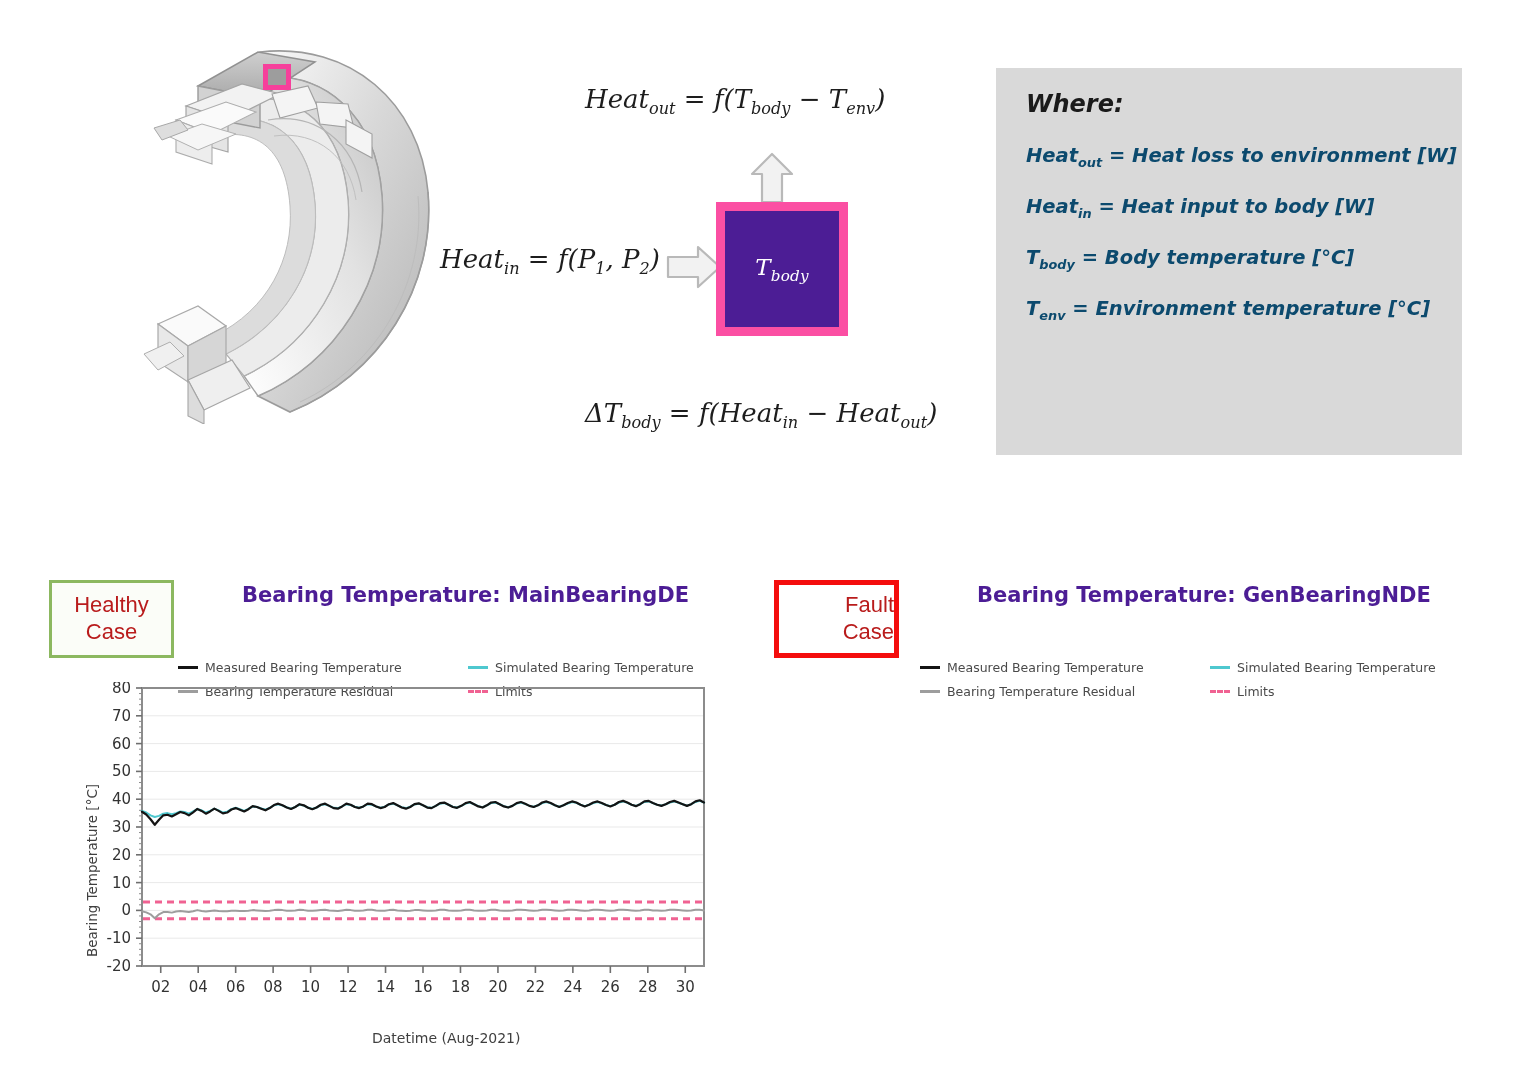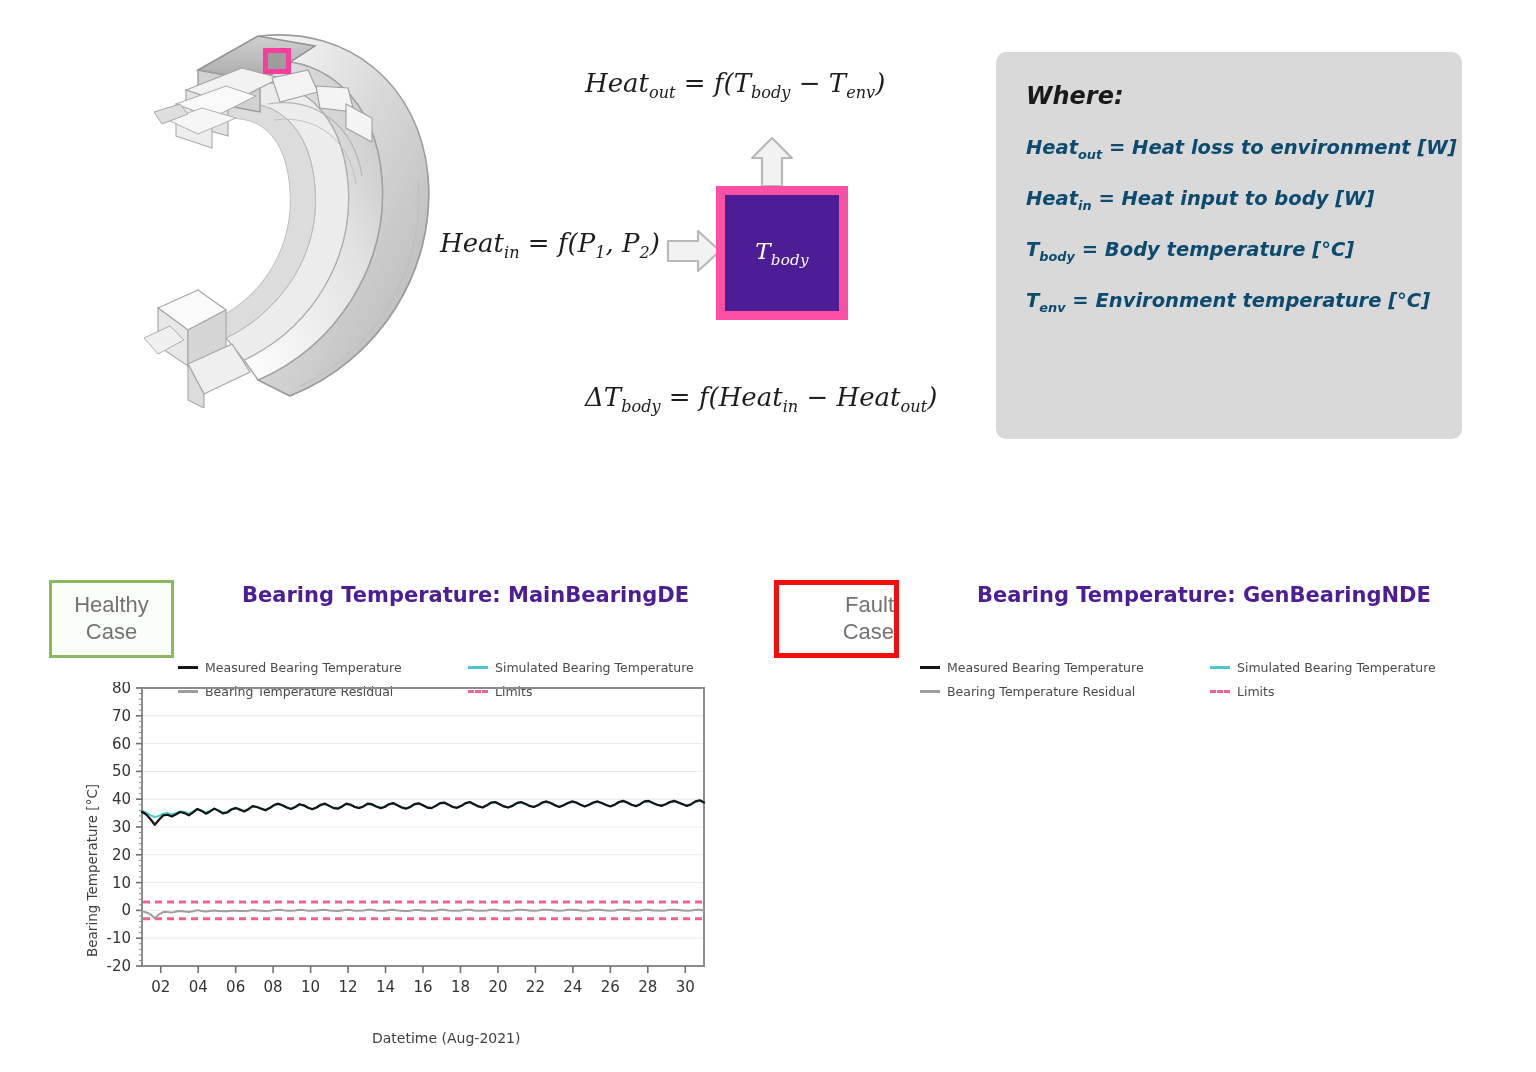--- a/index.html
+++ b/index.html
@@ -9,21 +9,21 @@
     background: #ffffff;
   }
   body {
     width: 1536px; height: 1072px;
     position: relative;
     font-family: "Liberation Sans", sans-serif;
     overflow: hidden;
   }
 
   
-  #top-section { position: absolute; left: 0; top: 0; width: 1400px; height: 470px; text-decoration: underline; }
+  #top-section { position: absolute; left: 0; top: 16px; width: 1400px; height: 470px; text-decoration: underline; }
 
   
   #bearing-figure {
     position: absolute; left: 140px; top: 8px; width: 330px; height: 400px;
   }
   #bearing-svg { width: 330px; height: 400px; display: block; }
 
   #bearing-highlight {
     position: absolute;
     left: 123px; top: 40px;
@@ -62,22 +62,21 @@
   
   .block-arrow { position: absolute; }
   #arrow-up { left: 750px; top: 136px; width: 44px; height: 52px; }
   #arrow-right { left: 666px; top: 228px; width: 56px; height: 46px; }
 
   
   #where-box {
     position: absolute; left: 996px; top: 52px;
     width: 466px; height: 387px;
     background: #d9d9d9;
-    padding: 30px 26px 0 26px;
-    border-radius: 10px;
+    padding: 22px 26px 0 26px;
   }
   #where-title {
     font-family: "DejaVu Sans", sans-serif;
     font-weight: bold; font-style: italic;
     font-size: 24px; color: #1a1a1a;
     margin: 0 0 26px 4px;
   }
   .where-line {
     font-family: "DejaVu Sans", sans-serif;
     font-weight: bold; font-style: italic;
@@ -92,21 +91,21 @@
   .chart-panel { position: absolute; top: 0; width: 760px; height: 602px; }
   #panel-healthy { left: 0; }
   #panel-fault { left: 760px; }
 
   .case-badge {
     position: absolute; top: 110px;
     width: 125px; height: 78px;
     display: flex; flex-direction: column;
     align-items: center; justify-content: center;
     font-family: "Liberation Sans", sans-serif;
-    font-size: 22px; color: #737373;
+    font-size: 22px; color: #b91c1c;
     line-height: 1.22;
   }
   #badge-healthy { left: 49px; border: 3px solid #8CB860; background: #FBFDF8; }
   #badge-fault   { left: 14px; border: 5px solid #F40D0D; background: #FFFFFF; align-items: flex-end; }
 
   .chart-title {
     position: absolute; top: 113px;
     font-family: "DejaVu Sans", sans-serif;
     font-weight: bold; font-size: 21px; color: #4c1d95;
     white-space: nowrap;

